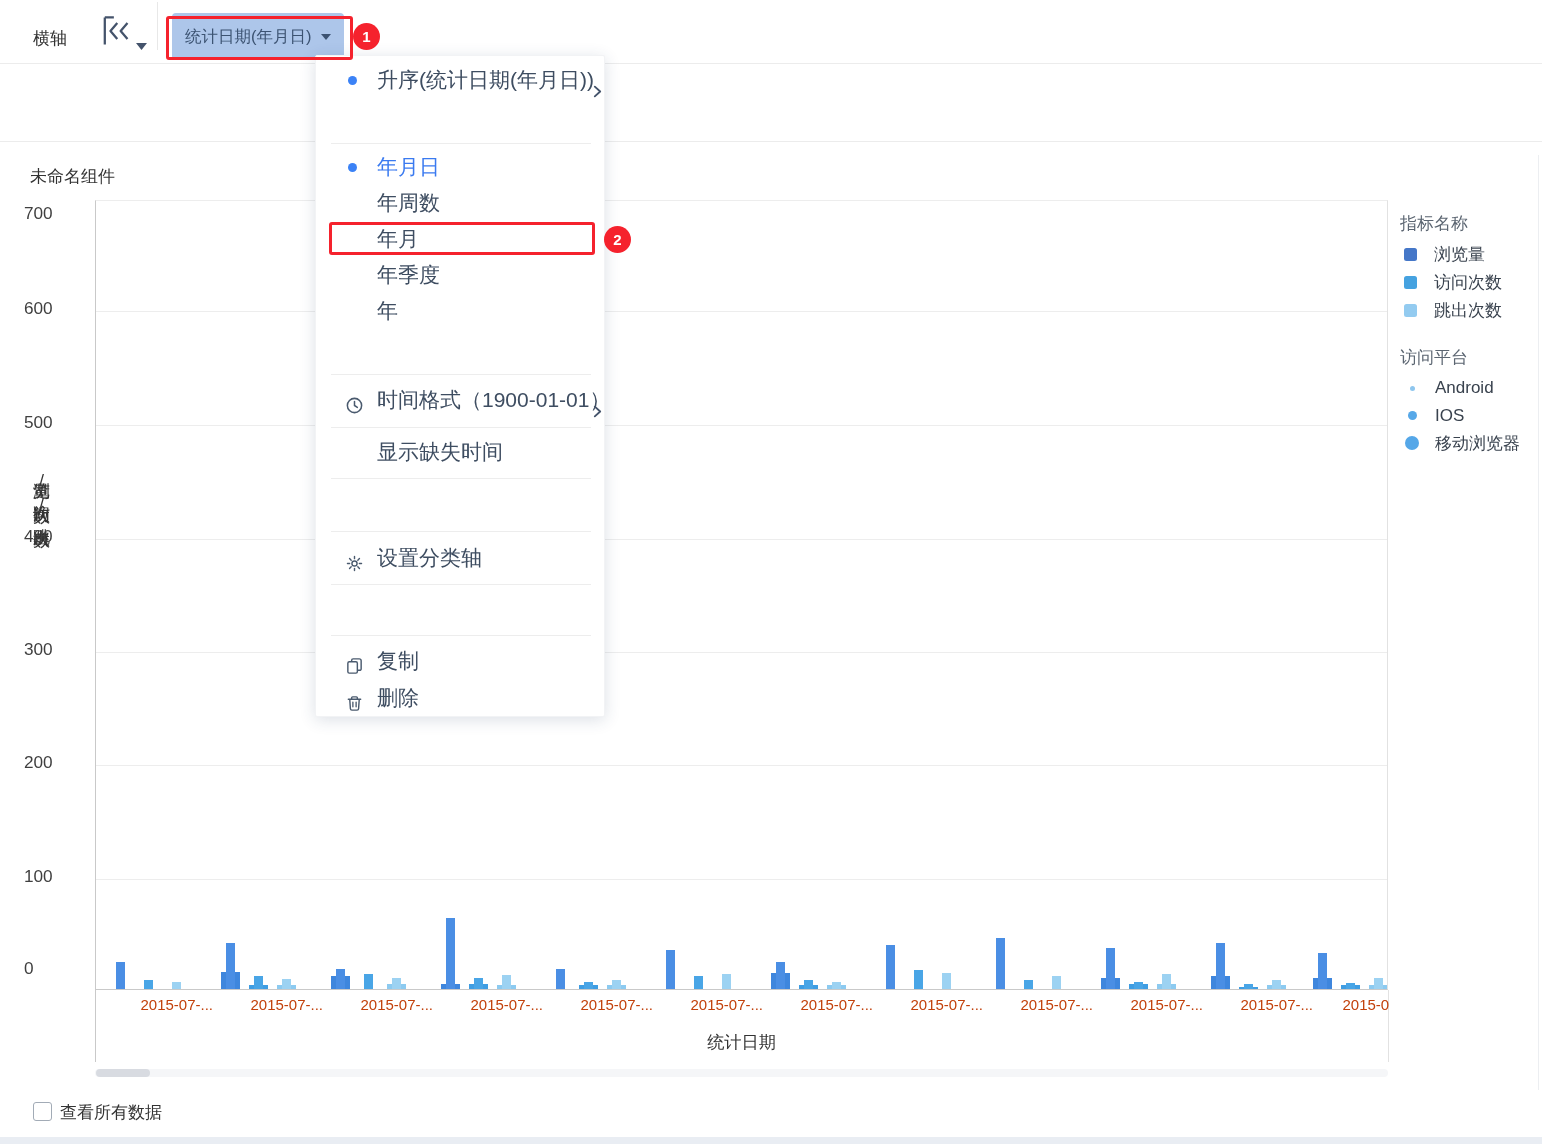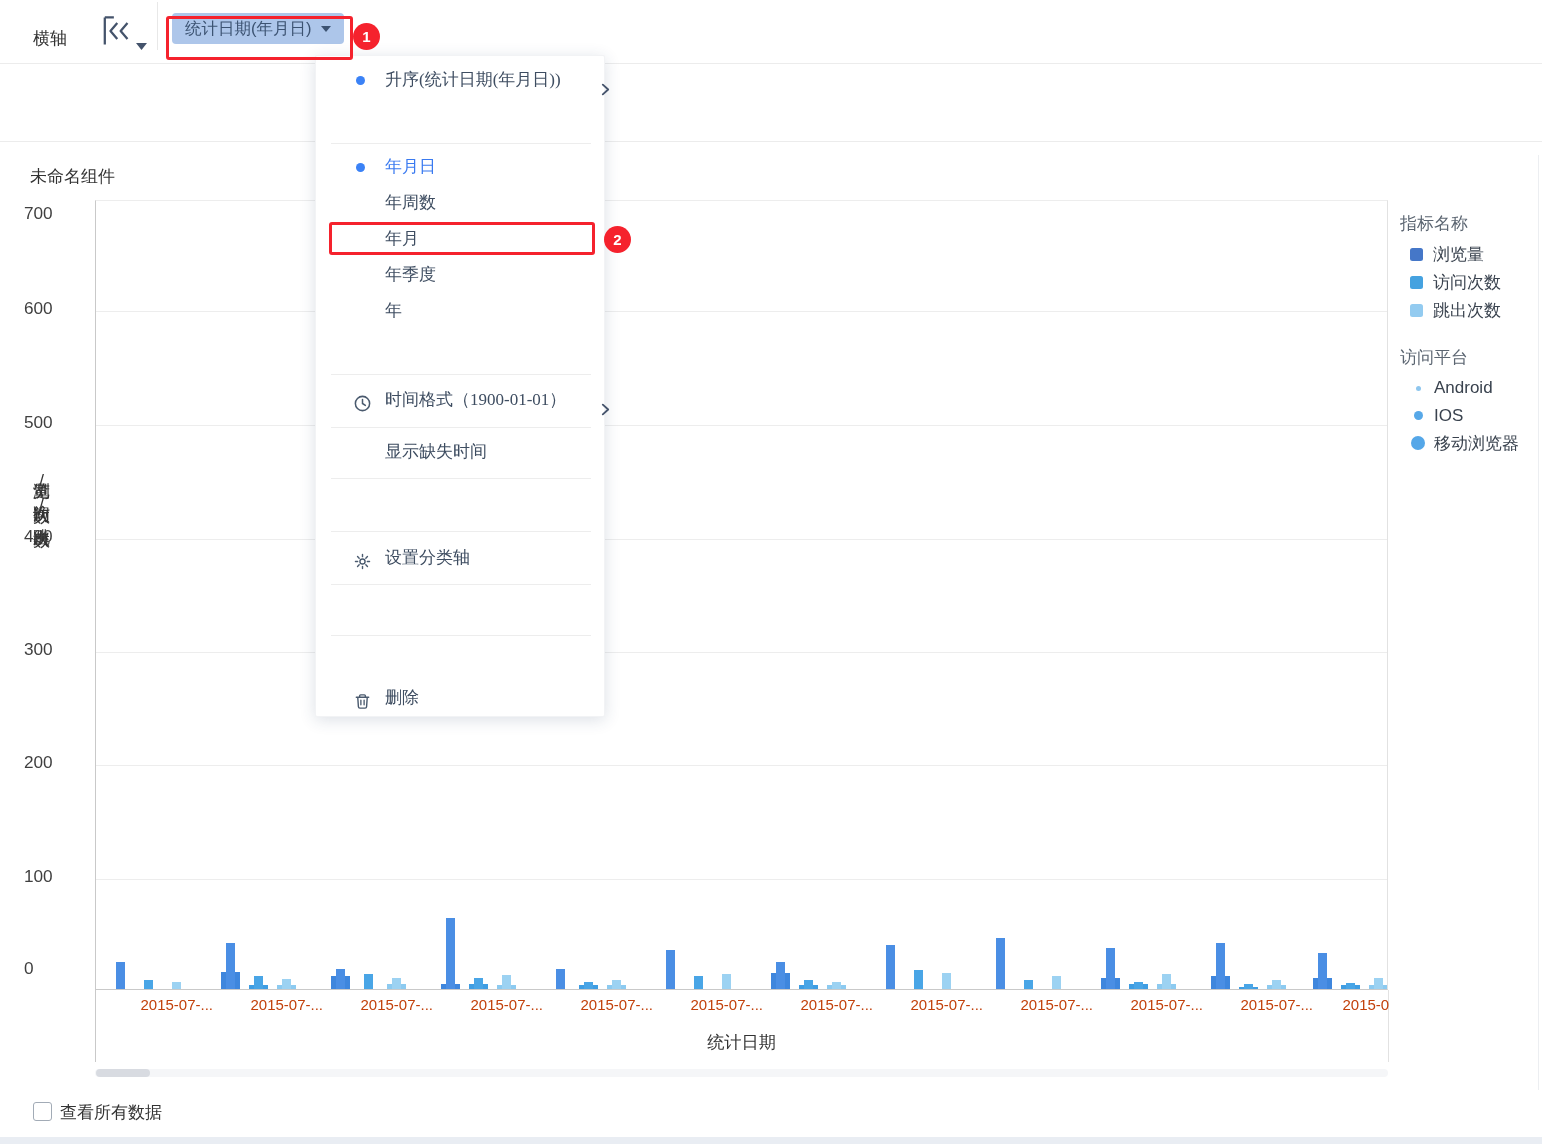--- a/index.html
+++ b/index.html
@@ -2,49 +2,49 @@
 <html><head>
 <meta charset="utf-8">
 <style>
   html,body{margin:0;padding:0;background:#fff;}
   .app{position:relative;width:1542px;height:1144px;background:#fff;overflow:hidden;
        font-family:"Liberation Sans","DejaVu Sans",sans-serif;color:#333;}
   .abs{position:absolute;}
   .axis-label{font-size:17px;color:#333;}
   .hline{position:absolute;height:1px;background:#ececec;left:0;width:1542px;}
   .vsep{position:absolute;width:1px;background:#e8e8e8;}
-  .pill{position:absolute;display:flex;align-items:center;gap:9px;padding:0 13px;height:31px;
+  .pill{position:absolute;display:flex;align-items:center;gap:9px;padding:8px 13px;height:31px;
         border-radius:4px;font-size:16.5px;white-space:nowrap;}
   .pill-date{background:#adc6ea;color:#3c5372;}
   .pill-measure{background:#a6ded2;color:#33514b;border-radius:4px 4px 12px 4px;height:32px;}
   .pill-frag{background:#a6ded2;color:#33514b;border-radius:0 4px 12px 0;height:32px;
              display:flex;align-items:center;padding-left:7px;font-size:16.5px;}
   .menu{position:absolute;left:315px;top:55px;width:290px;height:662px;background:#fff;z-index:20;
         border-radius:2px;box-shadow:0 3px 16px rgba(36,60,100,.16);border:1px solid #f2f3f5;box-sizing:border-box;}
-  .menu-item{position:absolute;left:16px;width:100%;height:36px;line-height:36px;font-size:17px;color:#3e4d61;cursor:pointer;font-family:Liberation Serif, serif;}
+  .menu-item{position:absolute;left:8px;width:100%;height:36px;line-height:36px;font-size:21px;color:#3e4d61;cursor:pointer;}
   .menu-item .mi-label{position:absolute;left:53px;top:0;}
   .menu-item.selected .mi-label{color:#3a7af0;}
   .mi-bullet{position:absolute;left:24px;top:14px;width:9px;height:9px;border-radius:50%;background:#3b82f6;}
   .mi-icon{position:absolute;left:21px;top:8px;width:19px;height:19px;}
   .mi-arrow{position:absolute;left:267px;top:11px;width:13px;height:13px;}
   .menu-div{position:absolute;left:15px;width:260px;height:1px;background:#ededed;}
   .red-box{position:absolute;border:3px solid #f5222d;border-radius:3px;z-index:30;pointer-events:none;}
   .red-badge{position:absolute;width:27px;height:27px;border-radius:50%;background:#f5222d;color:#fff;
              font-size:15px;font-weight:bold;text-align:center;line-height:27px;z-index:31;}
   .plot{position:absolute;left:95px;top:200px;width:1293px;height:790px;box-sizing:border-box;
         border-top:1px solid #ededed;border-right:1px solid #e2e2e2;border-left:1px solid #c9c9c9;
         border-bottom:1px solid #c9c9c9;overflow:hidden;}
   .gridline{position:absolute;left:0;width:100%;height:1px;background:#ededed;}
   .bar{position:absolute;}
   .y-tick{position:absolute;left:24px;width:60px;font-size:17.2px;color:#3f3f3f;}
   .x-labels{position:absolute;left:95px;top:994px;width:1294px;height:26px;overflow:hidden;}
   .x-tick{position:absolute;width:120px;text-align:right;font-size:15px;color:#c2410c;white-space:nowrap;}
   .legend{position:absolute;left:1400px;top:210px;width:142px;}
   .lg-header{position:absolute;left:0;font-size:17px;color:#5b6571;}
-  .lg-row{position:absolute;left:10px;height:22px;display:flex;align-items:center;font-size:17px;color:#39424e;}
+  .lg-row{position:absolute;left:4px;height:22px;display:flex;align-items:center;font-size:17px;color:#39424e;gap:7px;}
   .lg-swatch{width:13px;height:13px;border-radius:2.5px;margin-right:10px;flex:none;}
   .lg-dotbox{width:16px;height:16px;margin-right:8px;display:flex;align-items:center;justify-content:center;flex:none;}
   .lg-dot{border-radius:50%;}
   .checkbox{position:absolute;left:33px;top:1102px;width:19px;height:19px;border:1.5px solid #a2abb6;
             border-radius:3px;background:#fff;box-sizing:border-box;cursor:pointer;}
   .scroll-track{position:absolute;left:95px;top:1069px;width:1293px;height:8px;background:#f5f6f8;border-radius:4px;}
   .scroll-thumb{position:absolute;left:1px;top:0;width:54px;height:8px;background:#d8dbe1;border-radius:4px;cursor:pointer;}
   .yaxis-title{position:absolute;left:30px;top:468px;writing-mode:vertical-rl;text-orientation:upright;
                font-size:17px;color:#333;letter-spacing:1px;}
 </style>
@@ -259,20 +259,27 @@
       <div class="menu-item" style="top: 378px;">
         <span class="mi-label">显示缺失时间</span>
       </div>
       <div class="menu-item" style="top: 484px;">
         <div class="mi-icon"><svg viewBox="0 0 20 20" width="19" height="19">
             <circle cx="10" cy="10" r="2.7" fill="none" stroke="#4a5a6e" stroke-width="1.5"></circle>
             <path d="M10 2.6v2.3M10 15.1v2.3M2.6 10h2.3M15.1 10h2.3M4.8 4.8l1.7 1.7M13.5 13.5l1.7 1.7M15.2 4.8l-1.7 1.7M6.5 13.5l-1.7 1.7" fill="none" stroke="#4a5a6e" stroke-width="1.5" stroke-linecap="round"></path>
           </svg></div>
         <span class="mi-label">设置分类轴</span>
       </div>
+      <div class="menu-item" style="top: 587px;">
+        <div class="mi-icon"><svg viewBox="0 0 20 20" width="19" height="19">
+            <rect x="3" y="5" width="10" height="12" rx="1.5" fill="none" stroke="#4a5a6e" stroke-width="1.5"></rect>
+            <path d="M7 5V3.5A1.5 1.5 0 0 1 8.5 2H15a2 2 0 0 1 2 2v8.5a1.5 1.5 0 0 1-1.5 1.5H13" fill="none" stroke="#4a5a6e" stroke-width="1.5"></path>
+          </svg></div>
+        <span class="mi-label">复制</span>
+      </div>
       <div class="menu-item" style="top: 624px;">
         <div class="mi-icon"><svg viewBox="0 0 20 20" width="19" height="19">
             <path d="M3.5 5.5h13M7 5.5V4a1 1 0 0 1 1-1h4a1 1 0 0 1 1 1v1.5M5 5.5l.7 10A1.6 1.6 0 0 0 7.3 17h5.4a1.6 1.6 0 0 0 1.6-1.5l.7-10" fill="none" stroke="#4a5a6e" stroke-width="1.5" stroke-linecap="round"></path>
             <path d="M8.3 8.5v5M11.7 8.5v5" stroke="#4a5a6e" stroke-width="1.4" stroke-linecap="round"></path>
           </svg></div>
         <span class="mi-label">删除</span>
       </div>
       <div class="menu-div" style="top: 87px;"></div>
       <div class="menu-div" style="top: 318px;"></div>
       <div class="menu-div" style="top: 371px;"></div>

